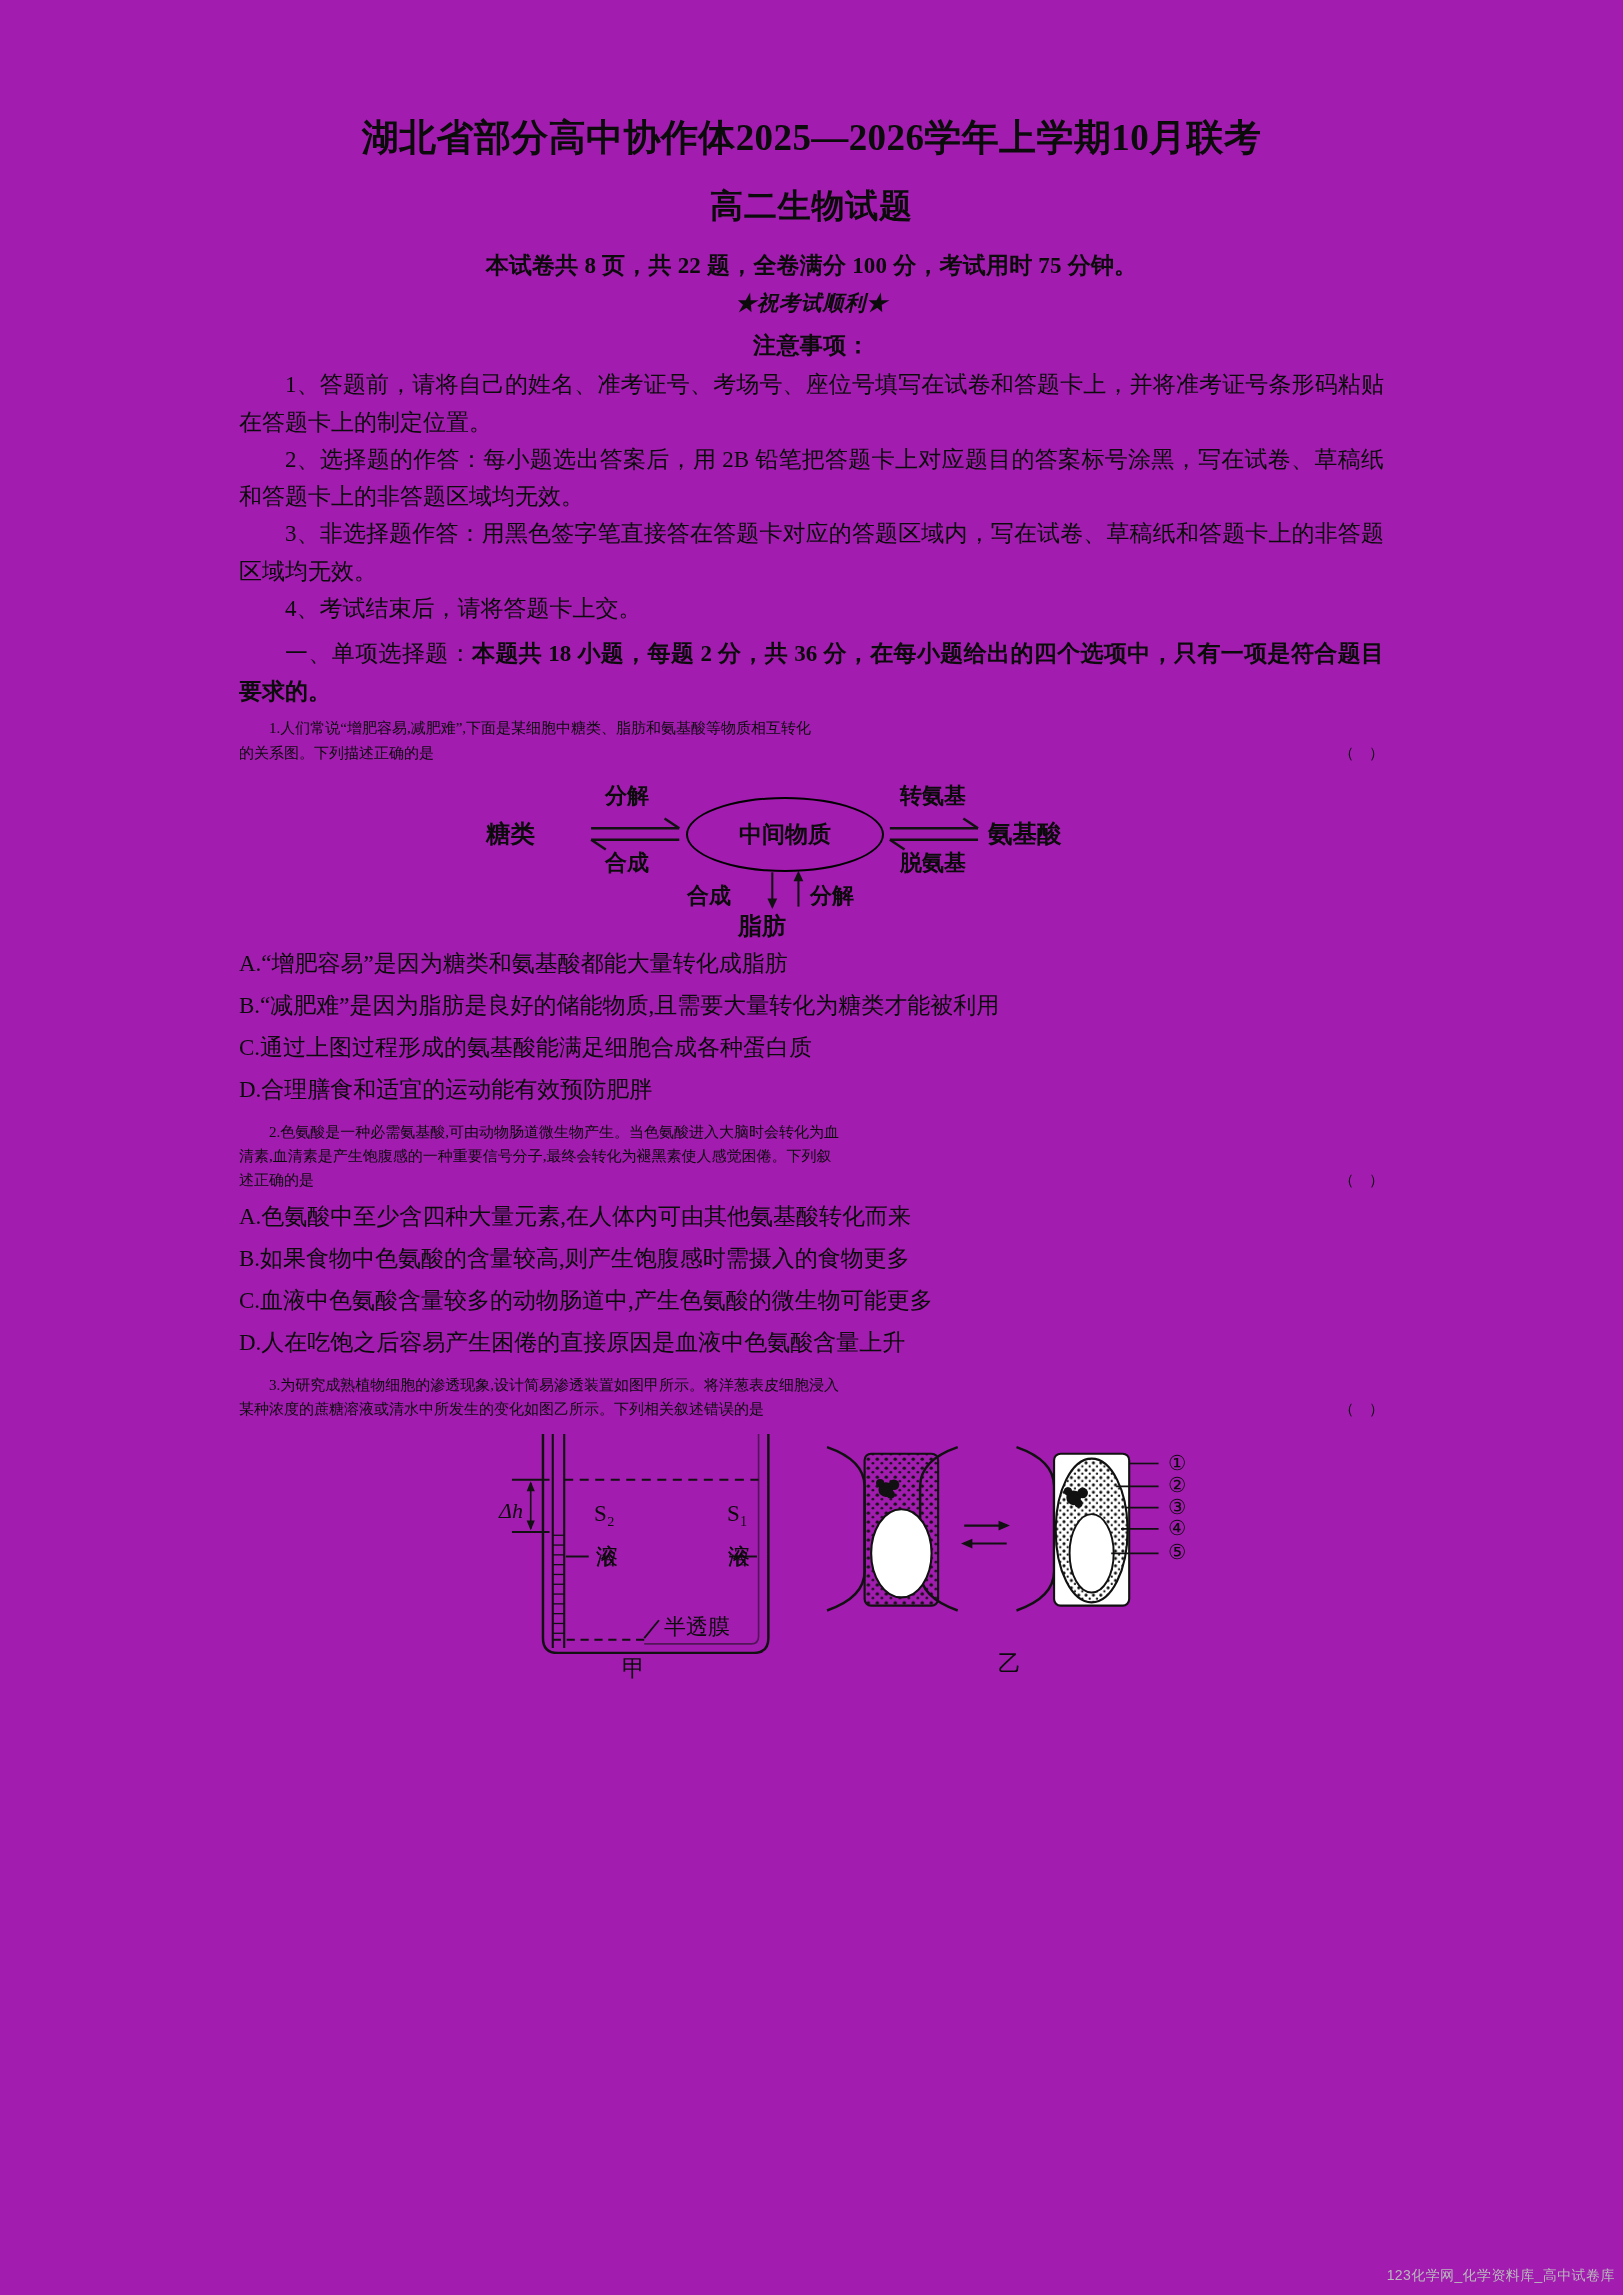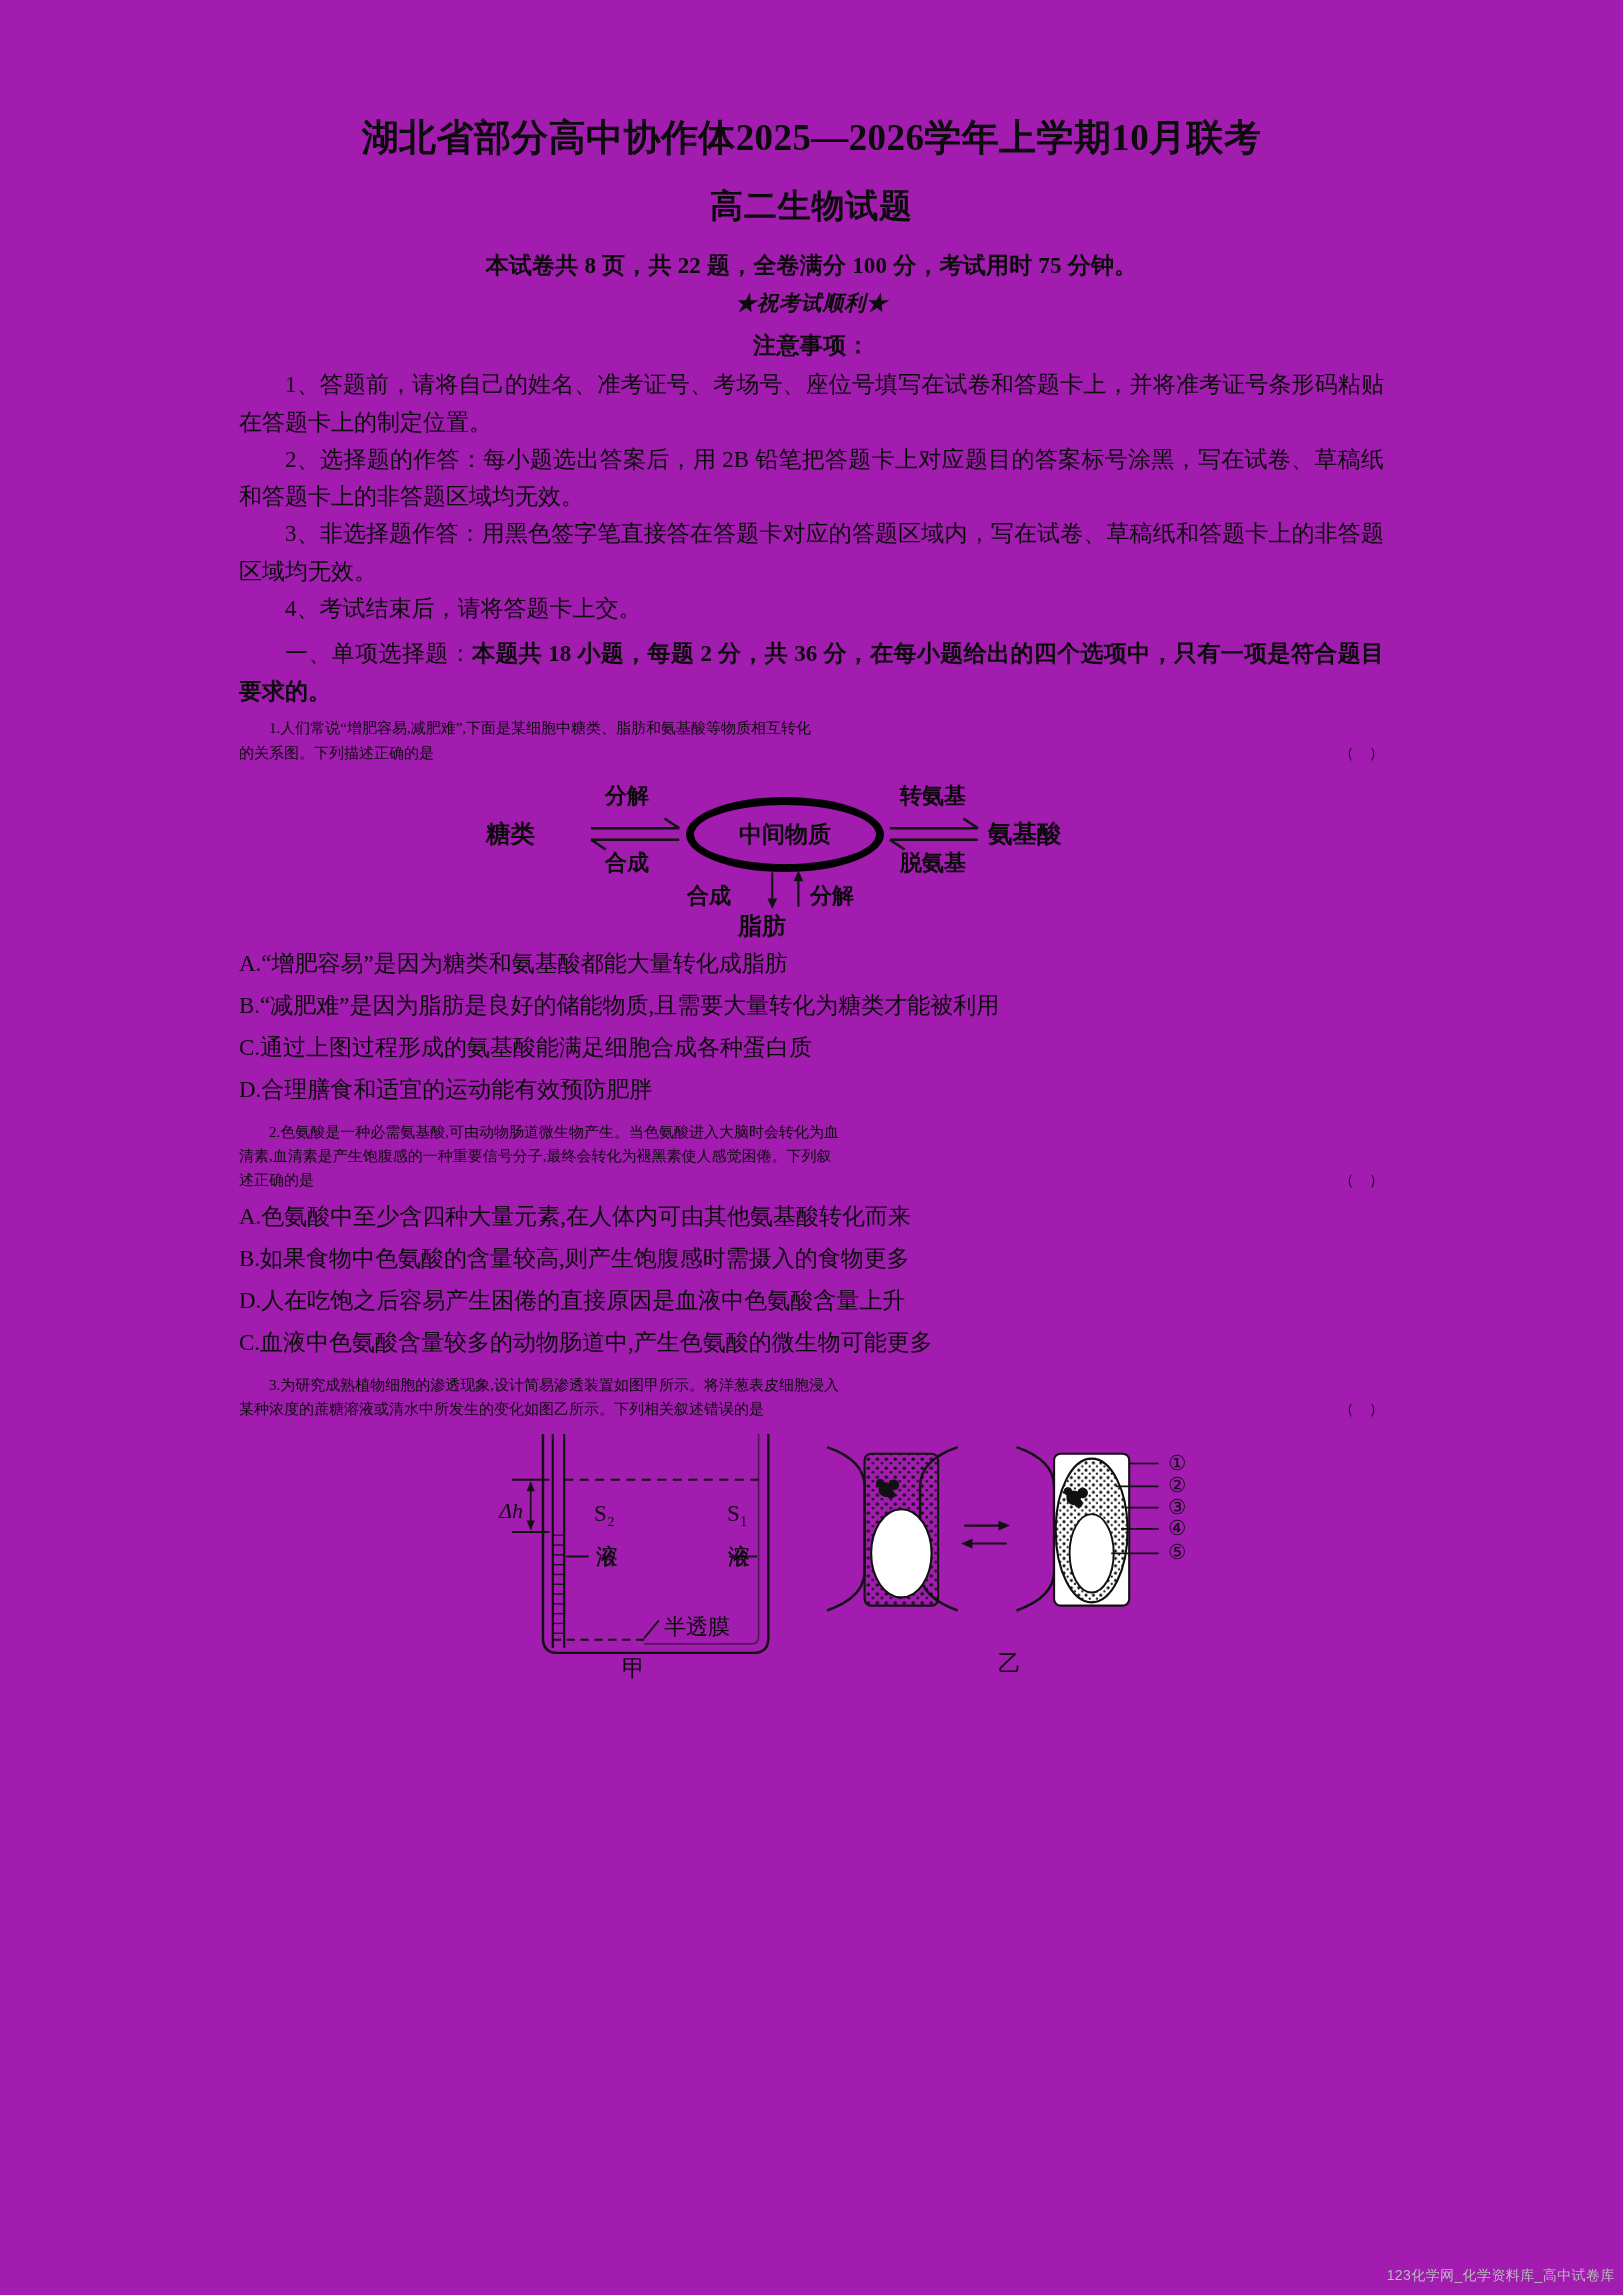--- a/index.html
+++ b/index.html
@@ -134,21 +134,21 @@
     font-weight: bold;
     white-space: nowrap;
     font-family: "Liberation Serif", serif;
   }
   .fm-oval {
     position: absolute;
     left: 218px;
     top: 21px;
     width: 198px;
     height: 75px;
-    border: 8px solid #000000;
+    border: 2px solid #000000;
     border-radius: 50%;
     box-sizing: border-box;
     display: flex;
     align-items: center;
     justify-content: center;
     font-family: Liberation Mono, monospace;
   }
   .fm-oval span {
     font-size: 23px;
     font-weight: bold;
@@ -257,22 +257,22 @@
 
     <p class="question" style="margin-top:11.5px;">2.色氨酸是一种必需氨基酸,可由动物肠道微生物产生。当色氨酸进入大脑时会转化为血</p>
     <p class="question" style="text-indent:0;margin-top:0;">清素,血清素是产生饱腹感的一种重要信号分子,最终会转化为褪黑素使人感觉困倦。下列叙</p>
     <div class="blank-row">
       <span class="question tail" style="margin:0;">述正确的是</span>
       <span class="question blank-paren" style="margin:0;">（    ）</span>
     </div>
 
     <p class="option">A.色氨酸中至少含四种大量元素,在人体内可由其他氨基酸转化而来</p>
     <p class="option">B.如果食物中色氨酸的含量较高,则产生饱腹感时需摄入的食物更多</p>
+    <p class="option">C.血液中色氨酸含量较多的动物肠道中,产生色氨酸的微生物可能更多</p>
     <p class="option">D.人在吃饱之后容易产生困倦的直接原因是血液中色氨酸含量上升</p>
-    <p class="option">C.血液中色氨酸含量较多的动物肠道中,产生色氨酸的微生物可能更多</p>
 
     <p class="question" style="margin-top:11.5px;">3.为研究成熟植物细胞的渗透现象,设计简易渗透装置如图甲所示。将洋葱表皮细胞浸入</p>
     <div class="blank-row">
       <span class="question tail" style="margin:0;">某种浓度的蔗糖溶液或清水中所发生的变化如图乙所示。下列相关叙述错误的是</span>
       <span class="question blank-paren" style="margin:0;">（    ）</span>
     </div>
 
     <div class="fig-osmosis">
 
       <svg width="327" height="245" viewBox="0 0 400 300" style="position:absolute;left:245px;top:0;">

